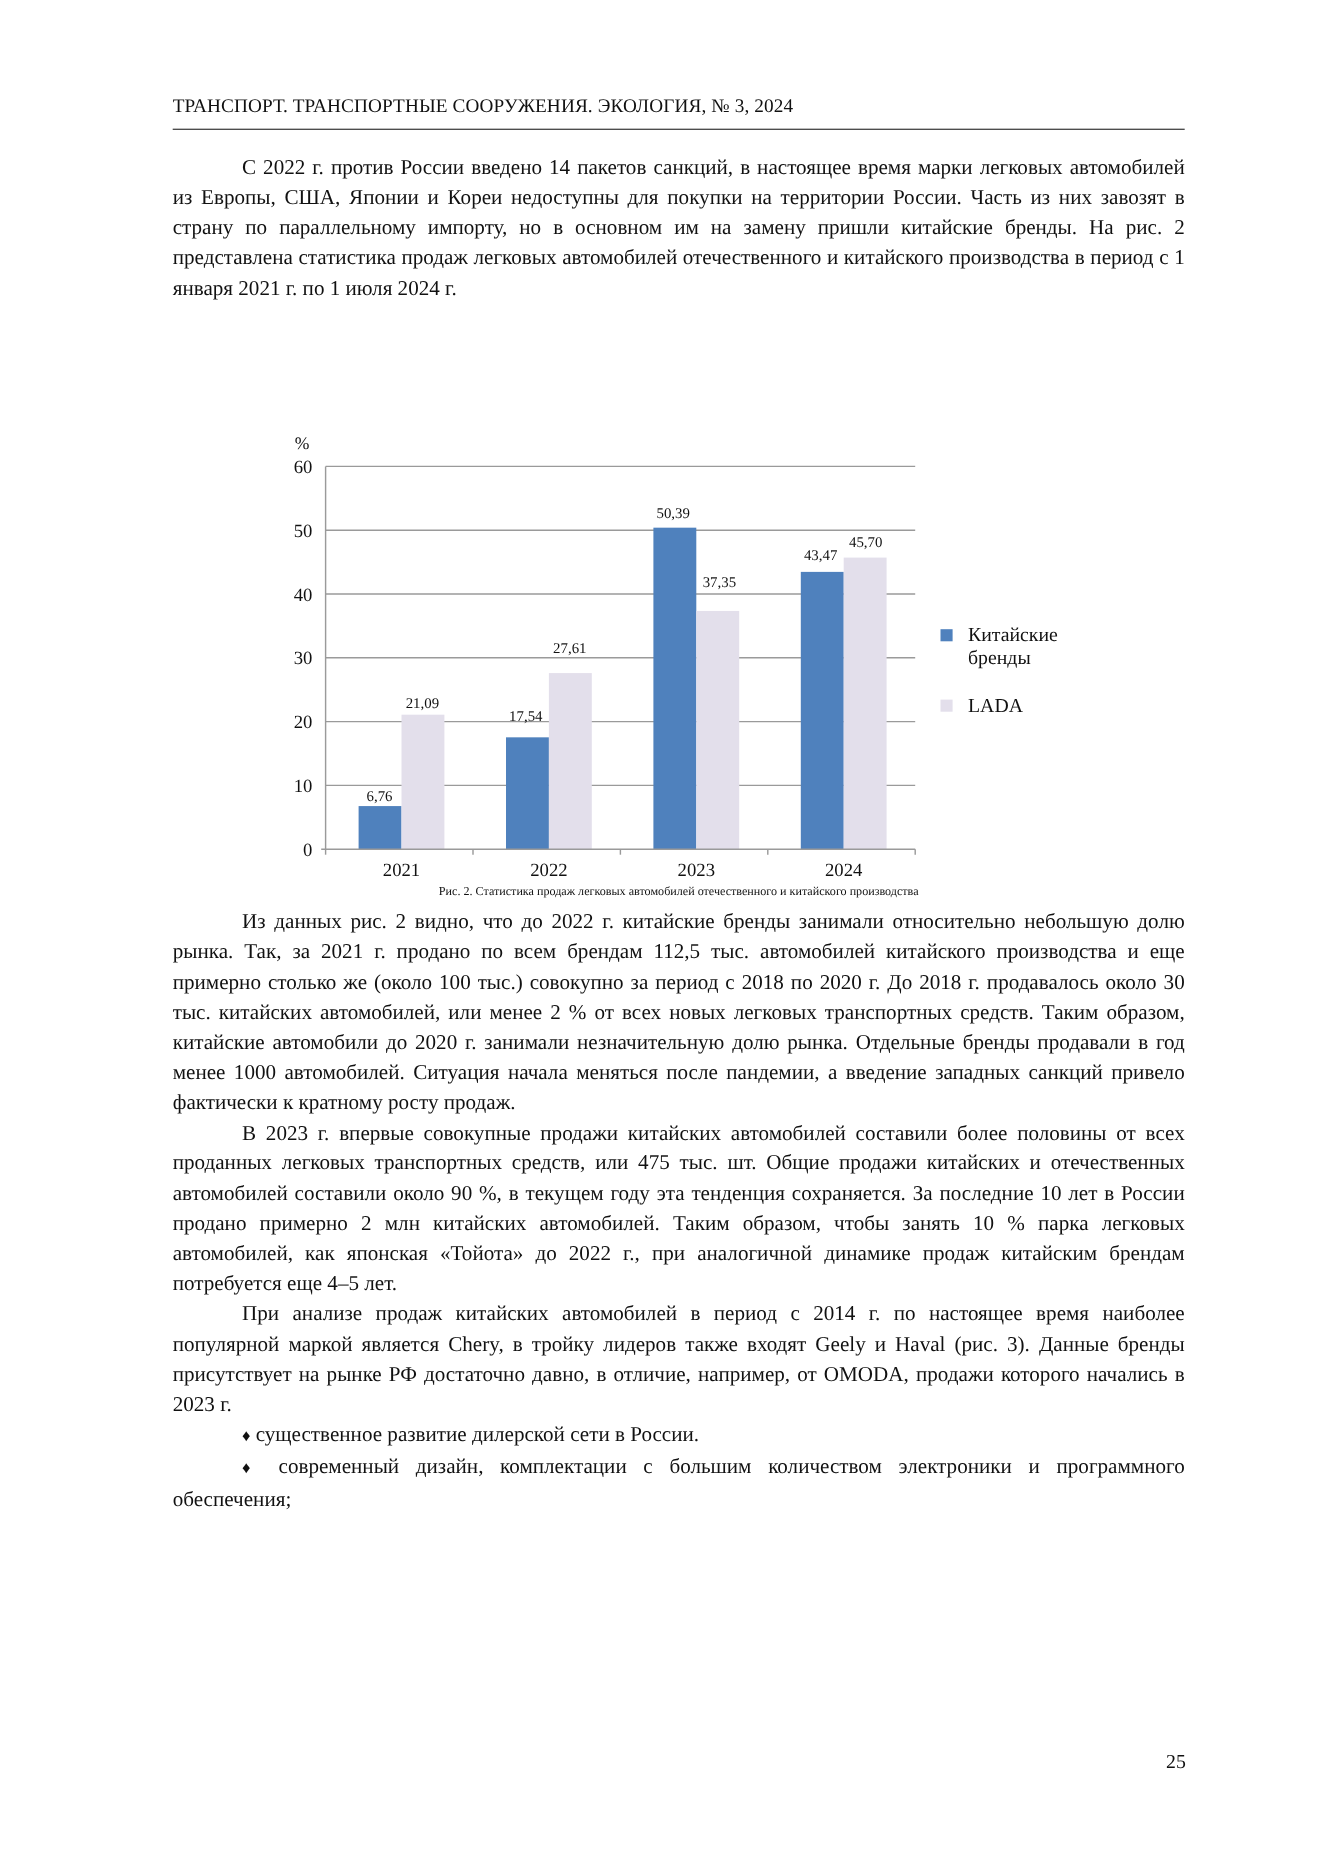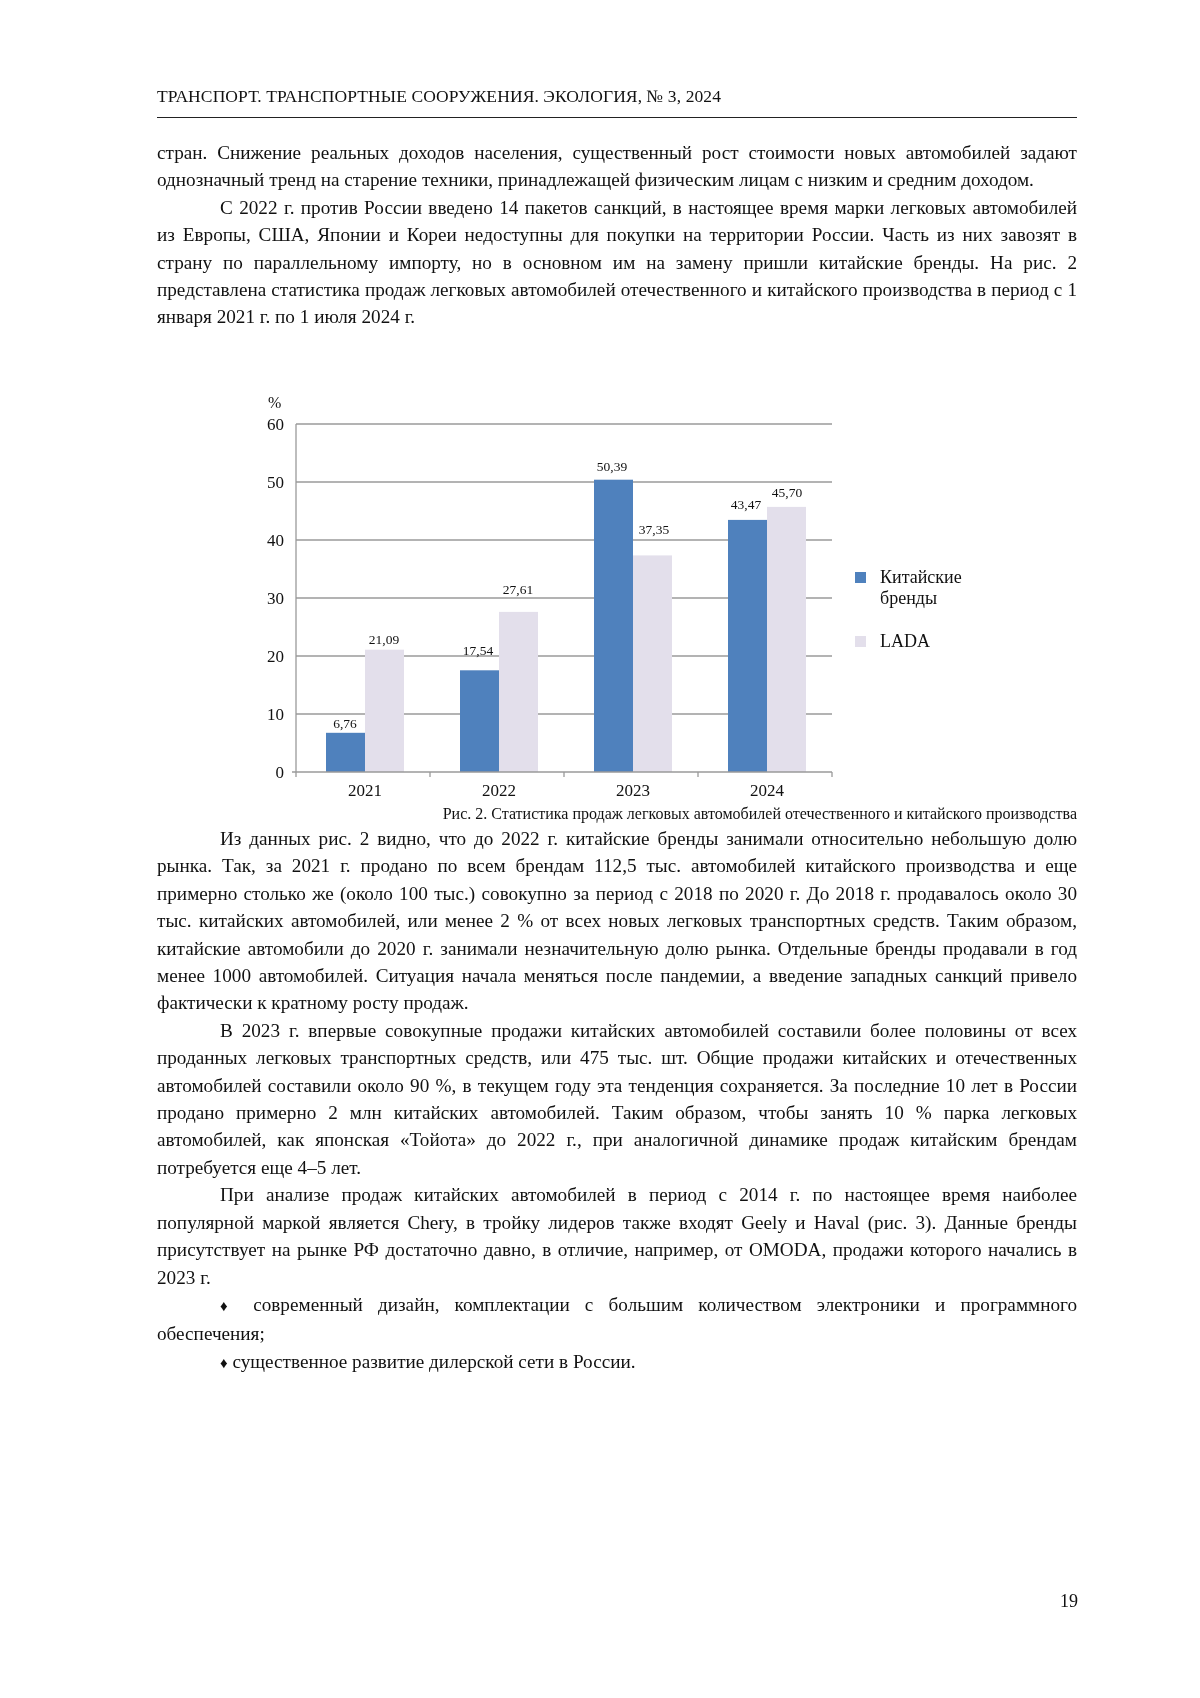--- a/index.html
+++ b/index.html
@@ -25,34 +25,33 @@
     #block2 { top: 825px; }
     .bullet { text-indent: 63px; }
     .bullet .mark { font-size: 15px; }
 
     
     .chart { position: absolute; left: 0; top: 0; width: 1200px; height: 800px; pointer-events: none; }
     .chart svg { position: absolute; left: 0; top: 0; }
     .chart text { font-family: "Liberation Serif", serif; fill: #111; }
     .caption {
       position: absolute; left: 157px; top: 805px; width: 920px;
-      text-align: right; font-size: 16px;
+      text-align: center; font-size: 11px;
     }
     .page-number {
       position: absolute; left: 1060px; top: 1591px; font-size: 18px;
     }
   </style>
 </head>
 <body>
 
 <div class="header">ТРАНСПОРТ. ТРАНСПОРТНЫЕ СООРУЖЕНИЯ. ЭКОЛОГИЯ, № 3, 2024</div>
 <div class="header-rule"></div>
 
 <div class="body-text" id="block1">
-  <p>стран. Снижение реальных доходов населения, существенный рост стоимости новых автомобилей задают однозначный тренд на старение техники, принадлежащей физическим лицам с низким и средним доходом.</p>
   <p class="indent">С 2022 г. против России введено 14 пакетов санкций, в настоящее время марки легковых автомобилей из Европы, США, Японии и Кореи недоступны для покупки на территории России. Часть из них завозят в страну по параллельному импорту, но в основном им на замену пришли китайские бренды. На рис. 2 представлена статистика продаж легковых автомобилей отечественного и китайского производства в период с 1 января 2021 г. по 1 июля 2024 г.</p>
 </div>
 
 <div class="chart">
   <svg width="1200" height="800">
 
     <text x="268" y="408" font-size="16">%</text>
 
     <g stroke="#9a9a9a" stroke-width="1.3">
       <line x1="296" y1="424" x2="832" y2="424"></line>
@@ -122,17 +121,17 @@
     </g>
   </svg>
 </div>
 
 <div class="caption">Рис. 2. Статистика продаж легковых автомобилей отечественного и китайского производства</div>
 
 <div class="body-text" id="block2">
   <p class="indent">Из данных рис. 2 видно, что до 2022 г. китайские бренды занимали относительно небольшую долю рынка. Так, за 2021 г. продано по всем брендам 112,5 тыс. автомобилей китайского производства и еще примерно столько же (около 100 тыс.) совокупно за период с 2018 по 2020 г. До 2018 г. продавалось около 30 тыс. китайских автомобилей, или менее 2 % от всех новых легковых транспортных средств. Таким образом, китайские автомобили до 2020 г. занимали незначительную долю рынка. Отдельные бренды продавали в год менее 1000 автомобилей. Ситуация начала меняться после пандемии, а введение западных санкций привело фактически к кратному росту продаж.</p>
   <p class="indent">В 2023 г. впервые совокупные продажи китайских автомобилей составили более половины от всех проданных легковых транспортных средств, или 475 тыс. шт. Общие продажи китайских и отечественных автомобилей составили около 90 %, в текущем году эта тенденция сохраняется. За последние 10 лет в России продано примерно 2 млн китайских автомобилей. Таким образом, чтобы занять 10 % парка легковых автомобилей, как японская «Тойота» до 2022 г., при аналогичной динамике продаж китайским брендам потребуется еще 4–5 лет.</p>
   <p class="indent">При анализе продаж китайских автомобилей в период с 2014 г. по настоящее время наиболее популярной маркой является Chery, в тройку лидеров также входят Geely и Haval (рис. 3). Данные бренды присутствует на рынке РФ достаточно давно, в отличие, например, от OMODA, продажи которого начались в 2023 г.</p>
+  <p class="bullet"><span class="mark">♦</span> <span>существенное развитие дилерской сети в России.</span></p>
   <p class="bullet"><span class="mark">♦</span> <span>современный дизайн, комплектации с большим количеством электроники и программного обеспечения;</span></p>
-  <p class="bullet"><span class="mark">♦</span> <span>существенное развитие дилерской сети в России.</span></p>
 </div>
 
-<div class="page-number">19</div>
+<div class="page-number">25</div>
 
 </body></html>

